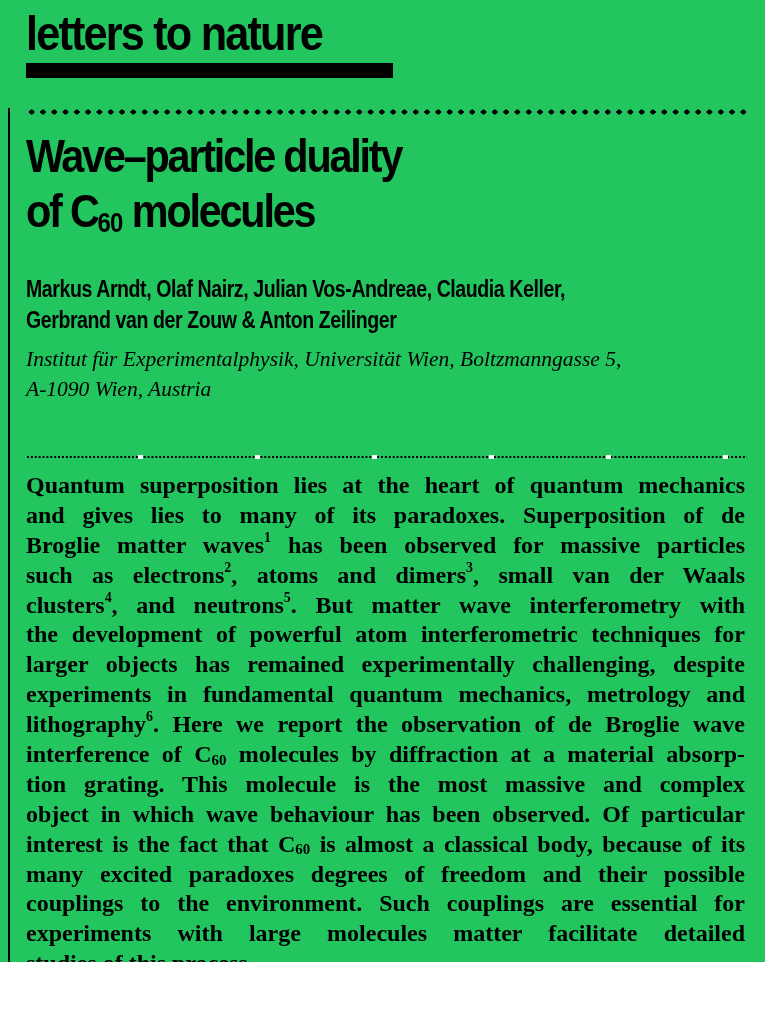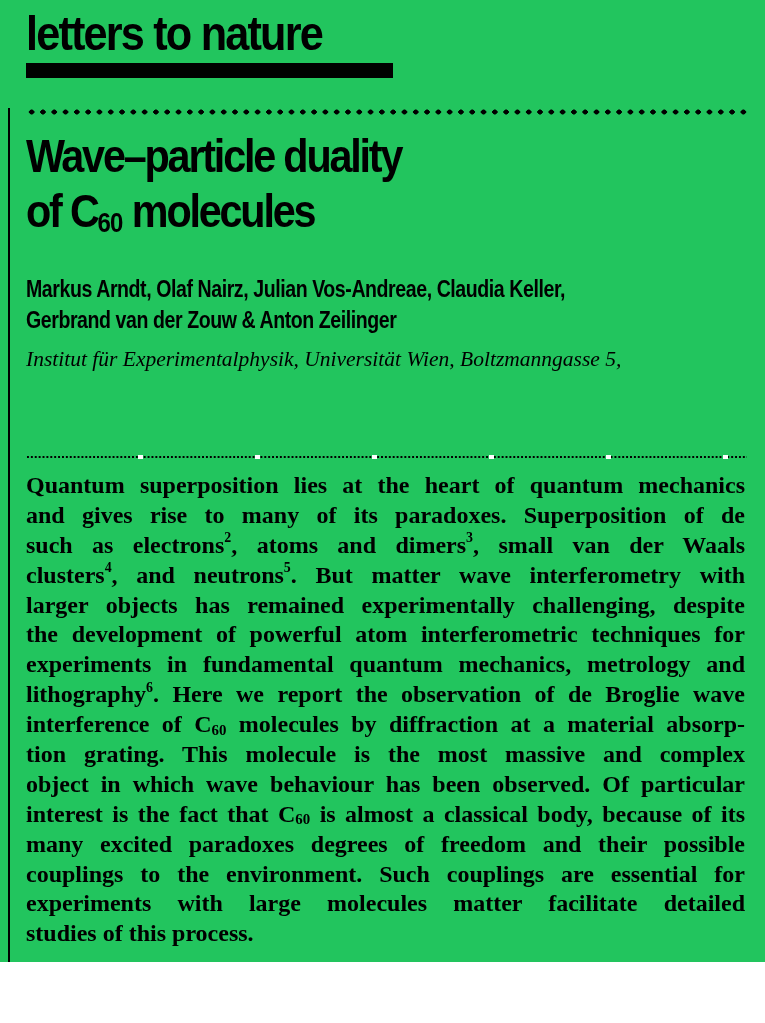--- a/index.html
+++ b/index.html
@@ -162,32 +162,34 @@
 
   <div class="authors">
 
   <div class="author-line">Markus Arndt, Olaf Nairz, Julian Vos-Andreae, Claudia Keller,</div>
       <div class="author-line last">Gerbrand van der Zouw &amp; Anton Zeilinger</div>
     </div>
 
   <div class="affiliation">
 
   <div class="affiliation-line">Institut für Experimentalphysik, Universität Wien, Boltzmanngasse 5,</div>
+      <div class="affiliation-line last">A-1090 Wien, Austria</div>
     </div>
 
   <div class="fine-dotted"></div>
 
   <div class="abstract">
 
   <div class="abs-line">Quantum superposition lies at the heart of quantum mechanics</div>
-      <div class="abs-line">and gives rise to many of its paradoxes. Superposition of de</div>
+      <div class="abs-line">and gives lies to many of its paradoxes. Superposition of de</div>
+      <div class="abs-line">Broglie matter waves<sup>1</sup> has been observed for massive particles</div>
       <div class="abs-line">such as electrons<sup>2</sup>, atoms and dimers<sup>3</sup>, small van der Waals</div>
       <div class="abs-line">clusters<sup>4</sup>, and neutrons<sup>5</sup>. But matter wave interferometry with</div>
+      <div class="abs-line">the development of powerful atom interferometric techniques for</div>
       <div class="abs-line">larger objects has remained experimentally challenging, despite</div>
-      <div class="abs-line">the development of powerful atom interferometric techniques for</div>
       <div class="abs-line">experiments in fundamental quantum mechanics, metrology and</div>
       <div class="abs-line">lithography<sup>6</sup>. Here we report the observation of de Broglie wave</div>
       <div class="abs-line">interference of C<sub>60</sub> molecules by diffraction at a material absorp-</div>
       <div class="abs-line">tion grating. This molecule is the most massive and complex</div>
       <div class="abs-line">object in which wave behaviour has been observed. Of particular</div>
       <div class="abs-line">interest is the fact that C<sub>60</sub> is almost a classical body, because of its</div>
       <div class="abs-line">many excited paradoxes degrees of freedom and their possible</div>
       <div class="abs-line">couplings to the environment. Such couplings are essential for</div>
       <div class="abs-line">experiments with large molecules matter facilitate detailed</div>
       <div class="abs-line last">studies of this process.</div>

